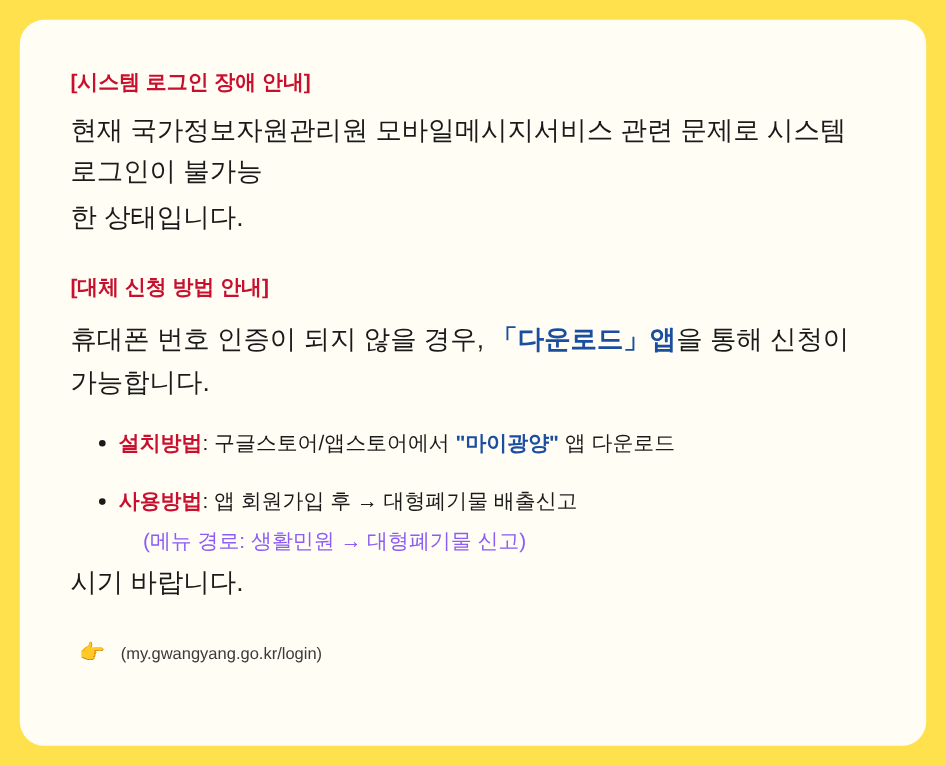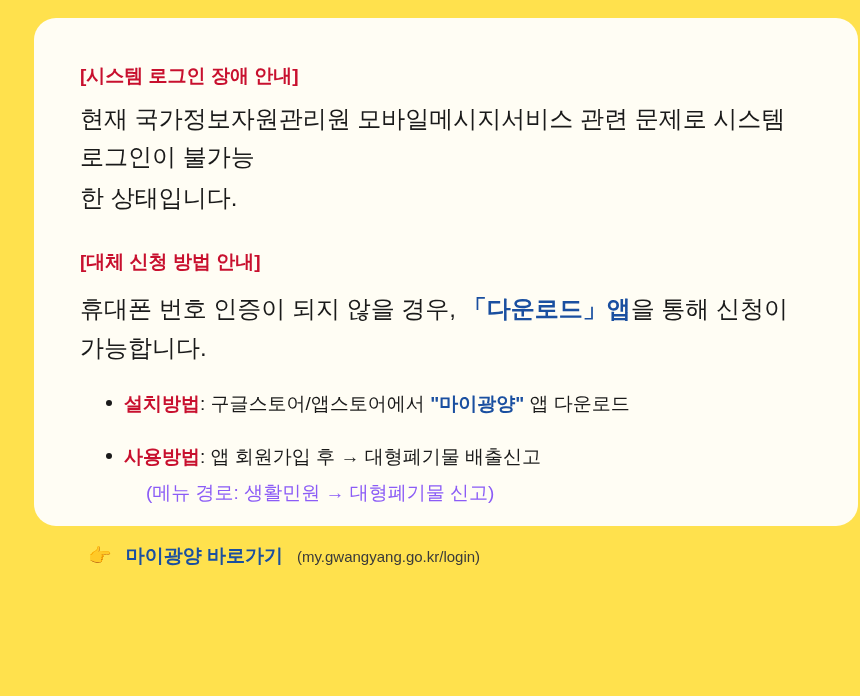--- a/index.html
+++ b/index.html
@@ -11,26 +11,25 @@
     height: 696px;
     background: #FFE14D;
     font-family: "Liberation Sans", sans-serif;
     overflow: hidden;
   }
   .card {
     position: absolute;
     left: 18px;
     top: 18px;
     width: 824px;
-    height: 508px;
+    height: 660px;
     background: #FFFDF4;
     border-radius: 22px;
     box-sizing: border-box;
     padding: 44px 46px 30px 46px;
-    margin-left: 16px;
   }
   .heading {
     color: #C8102E;
     font-weight: bold;
     font-size: 19px;
     line-height: 1.45;
     margin: 0 0 10px 0;
   }
   .heading.second {
     margin-top: 30px;
@@ -136,20 +135,20 @@
       <span class="dot"></span>
       <span class="bullet-label">설치방법</span><span>: 구글스토어/앱스토어에서 </span><span class="brand">"마이광양"</span><span> 앱 다운로드</span>
     </li>
     <li>
       <span class="dot"></span>
       <span class="bullet-label">사용방법</span><span>: 앱 회원가입 후 → 대형폐기물 배출신고</span>
       <span class="sub-line">(메뉴 경로: 생활민원 → 대형폐기물 신고)</span>
     </li>
   </ul>
 
+  <p class="para tight">시기 바랍니다.</p>
 
   <div class="link-row">
     <span class="point-icon">👉</span>
-    <a class="link-text" href="#">마이광양 바로가기</a>
     <span class="link-url">(my.gwangyang.go.kr/login)</span>
   </div>
 
 </div>
 
 </body></html>

